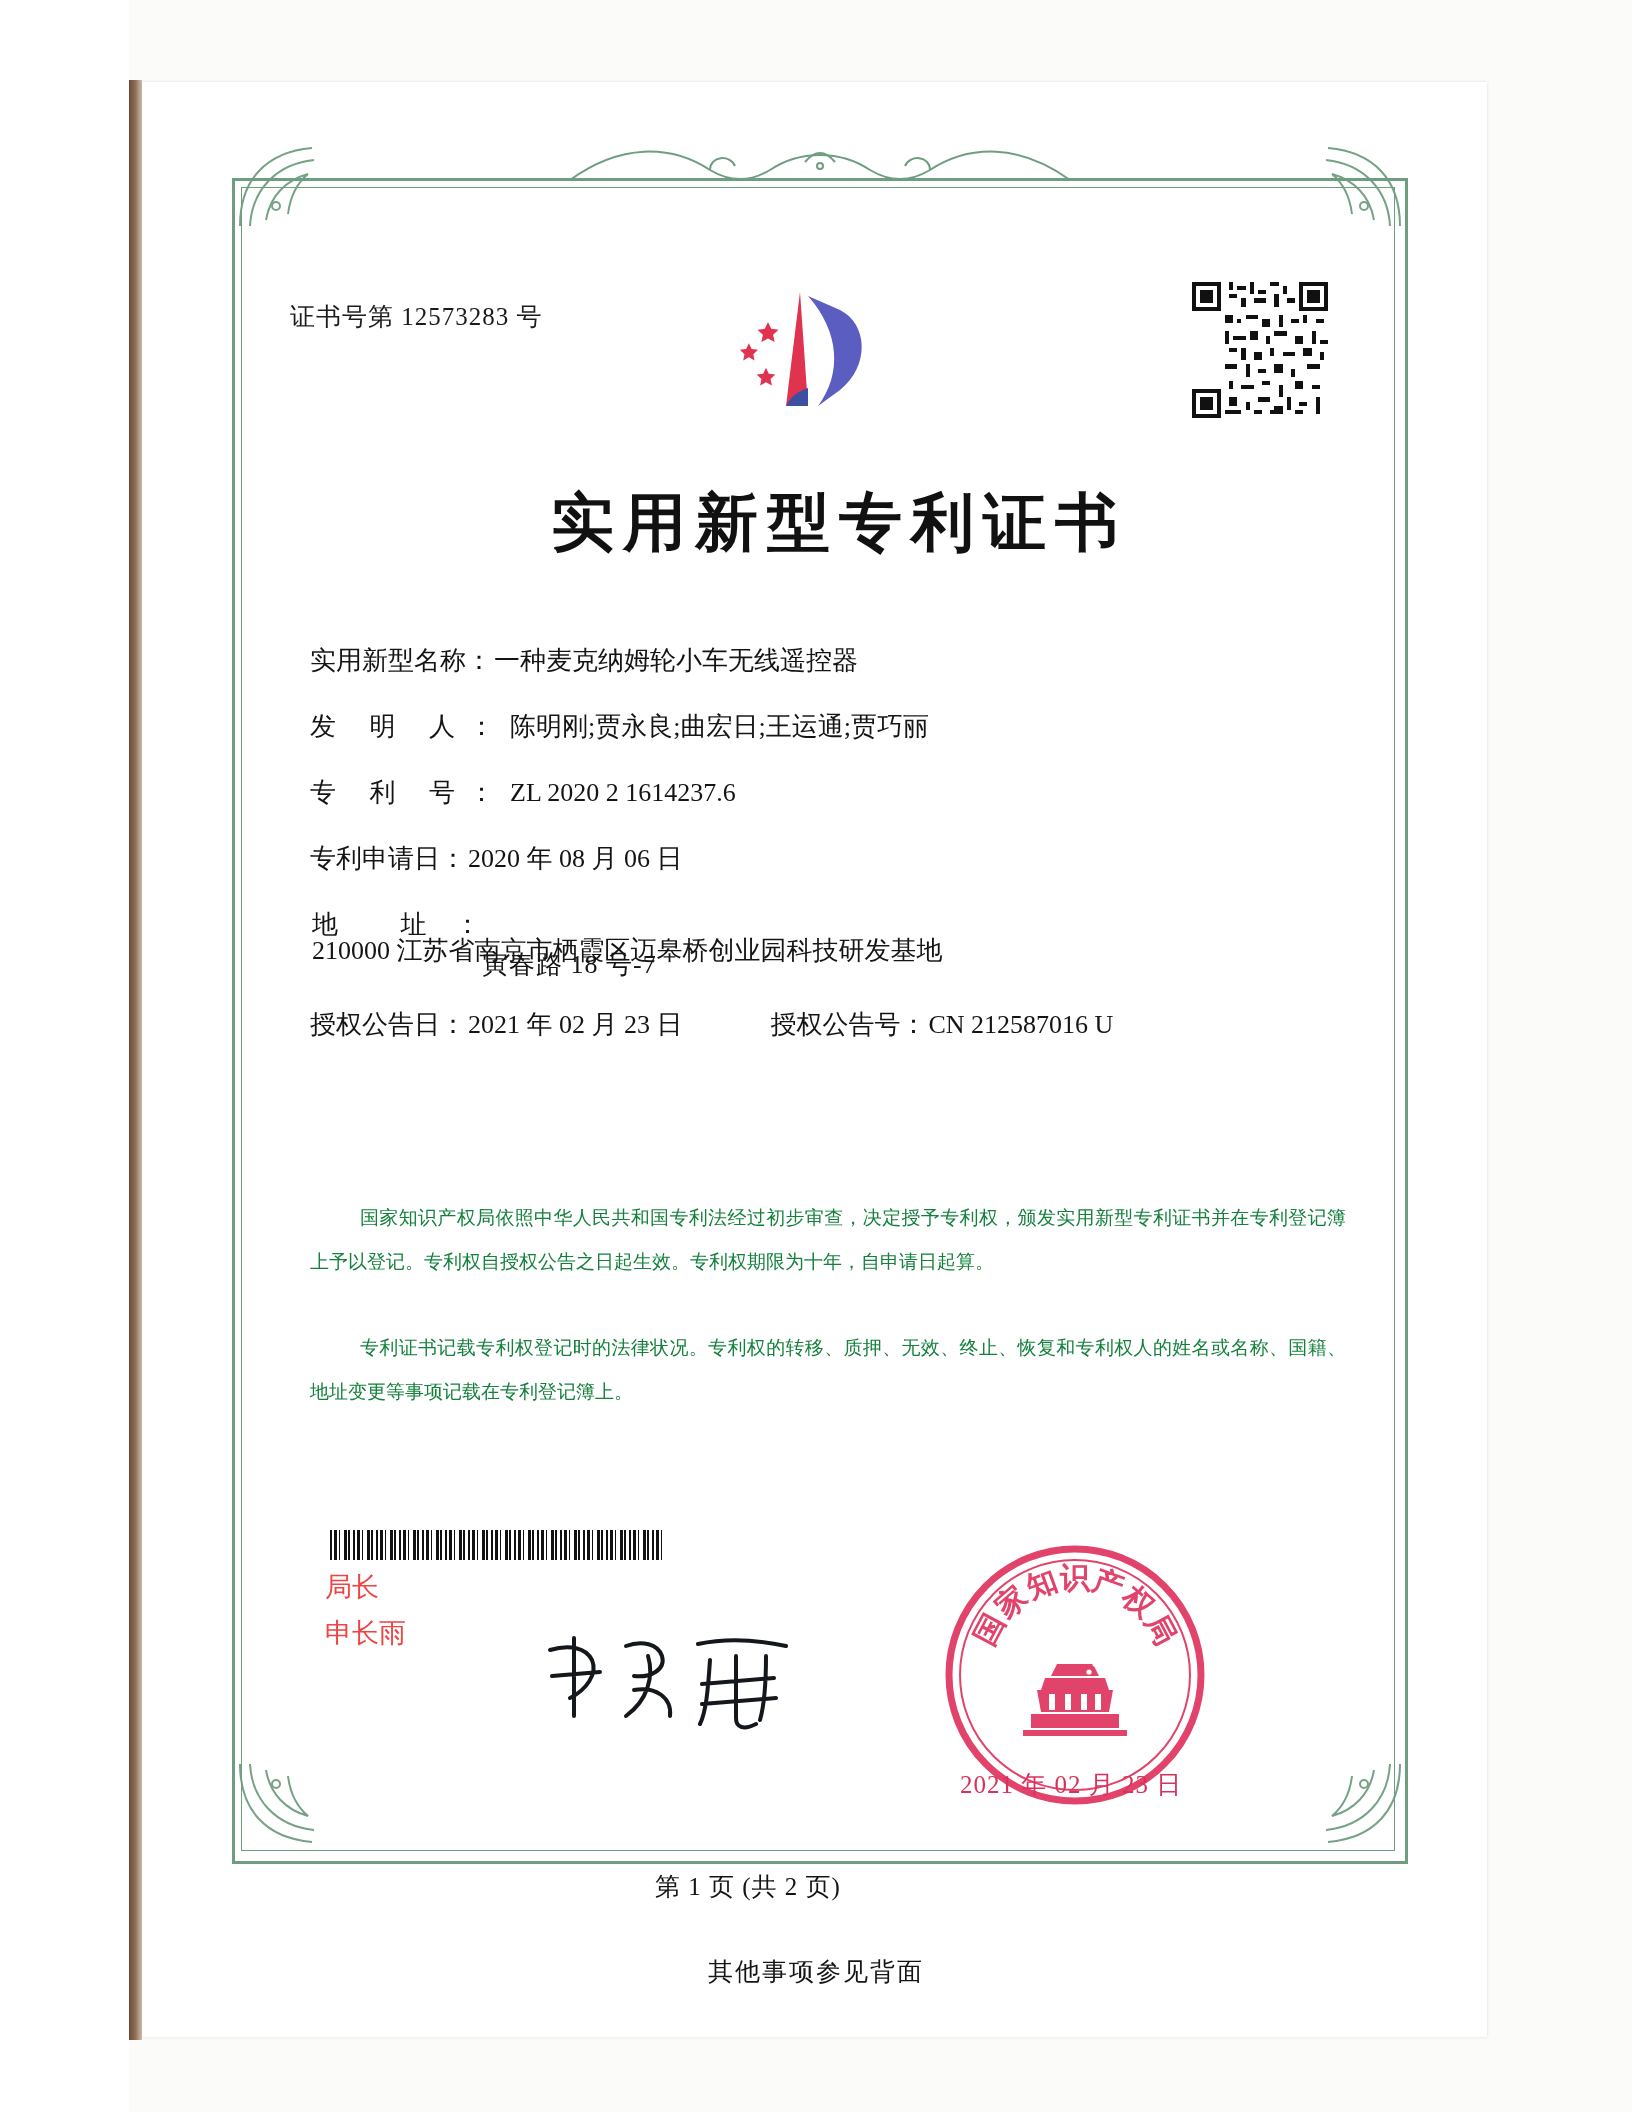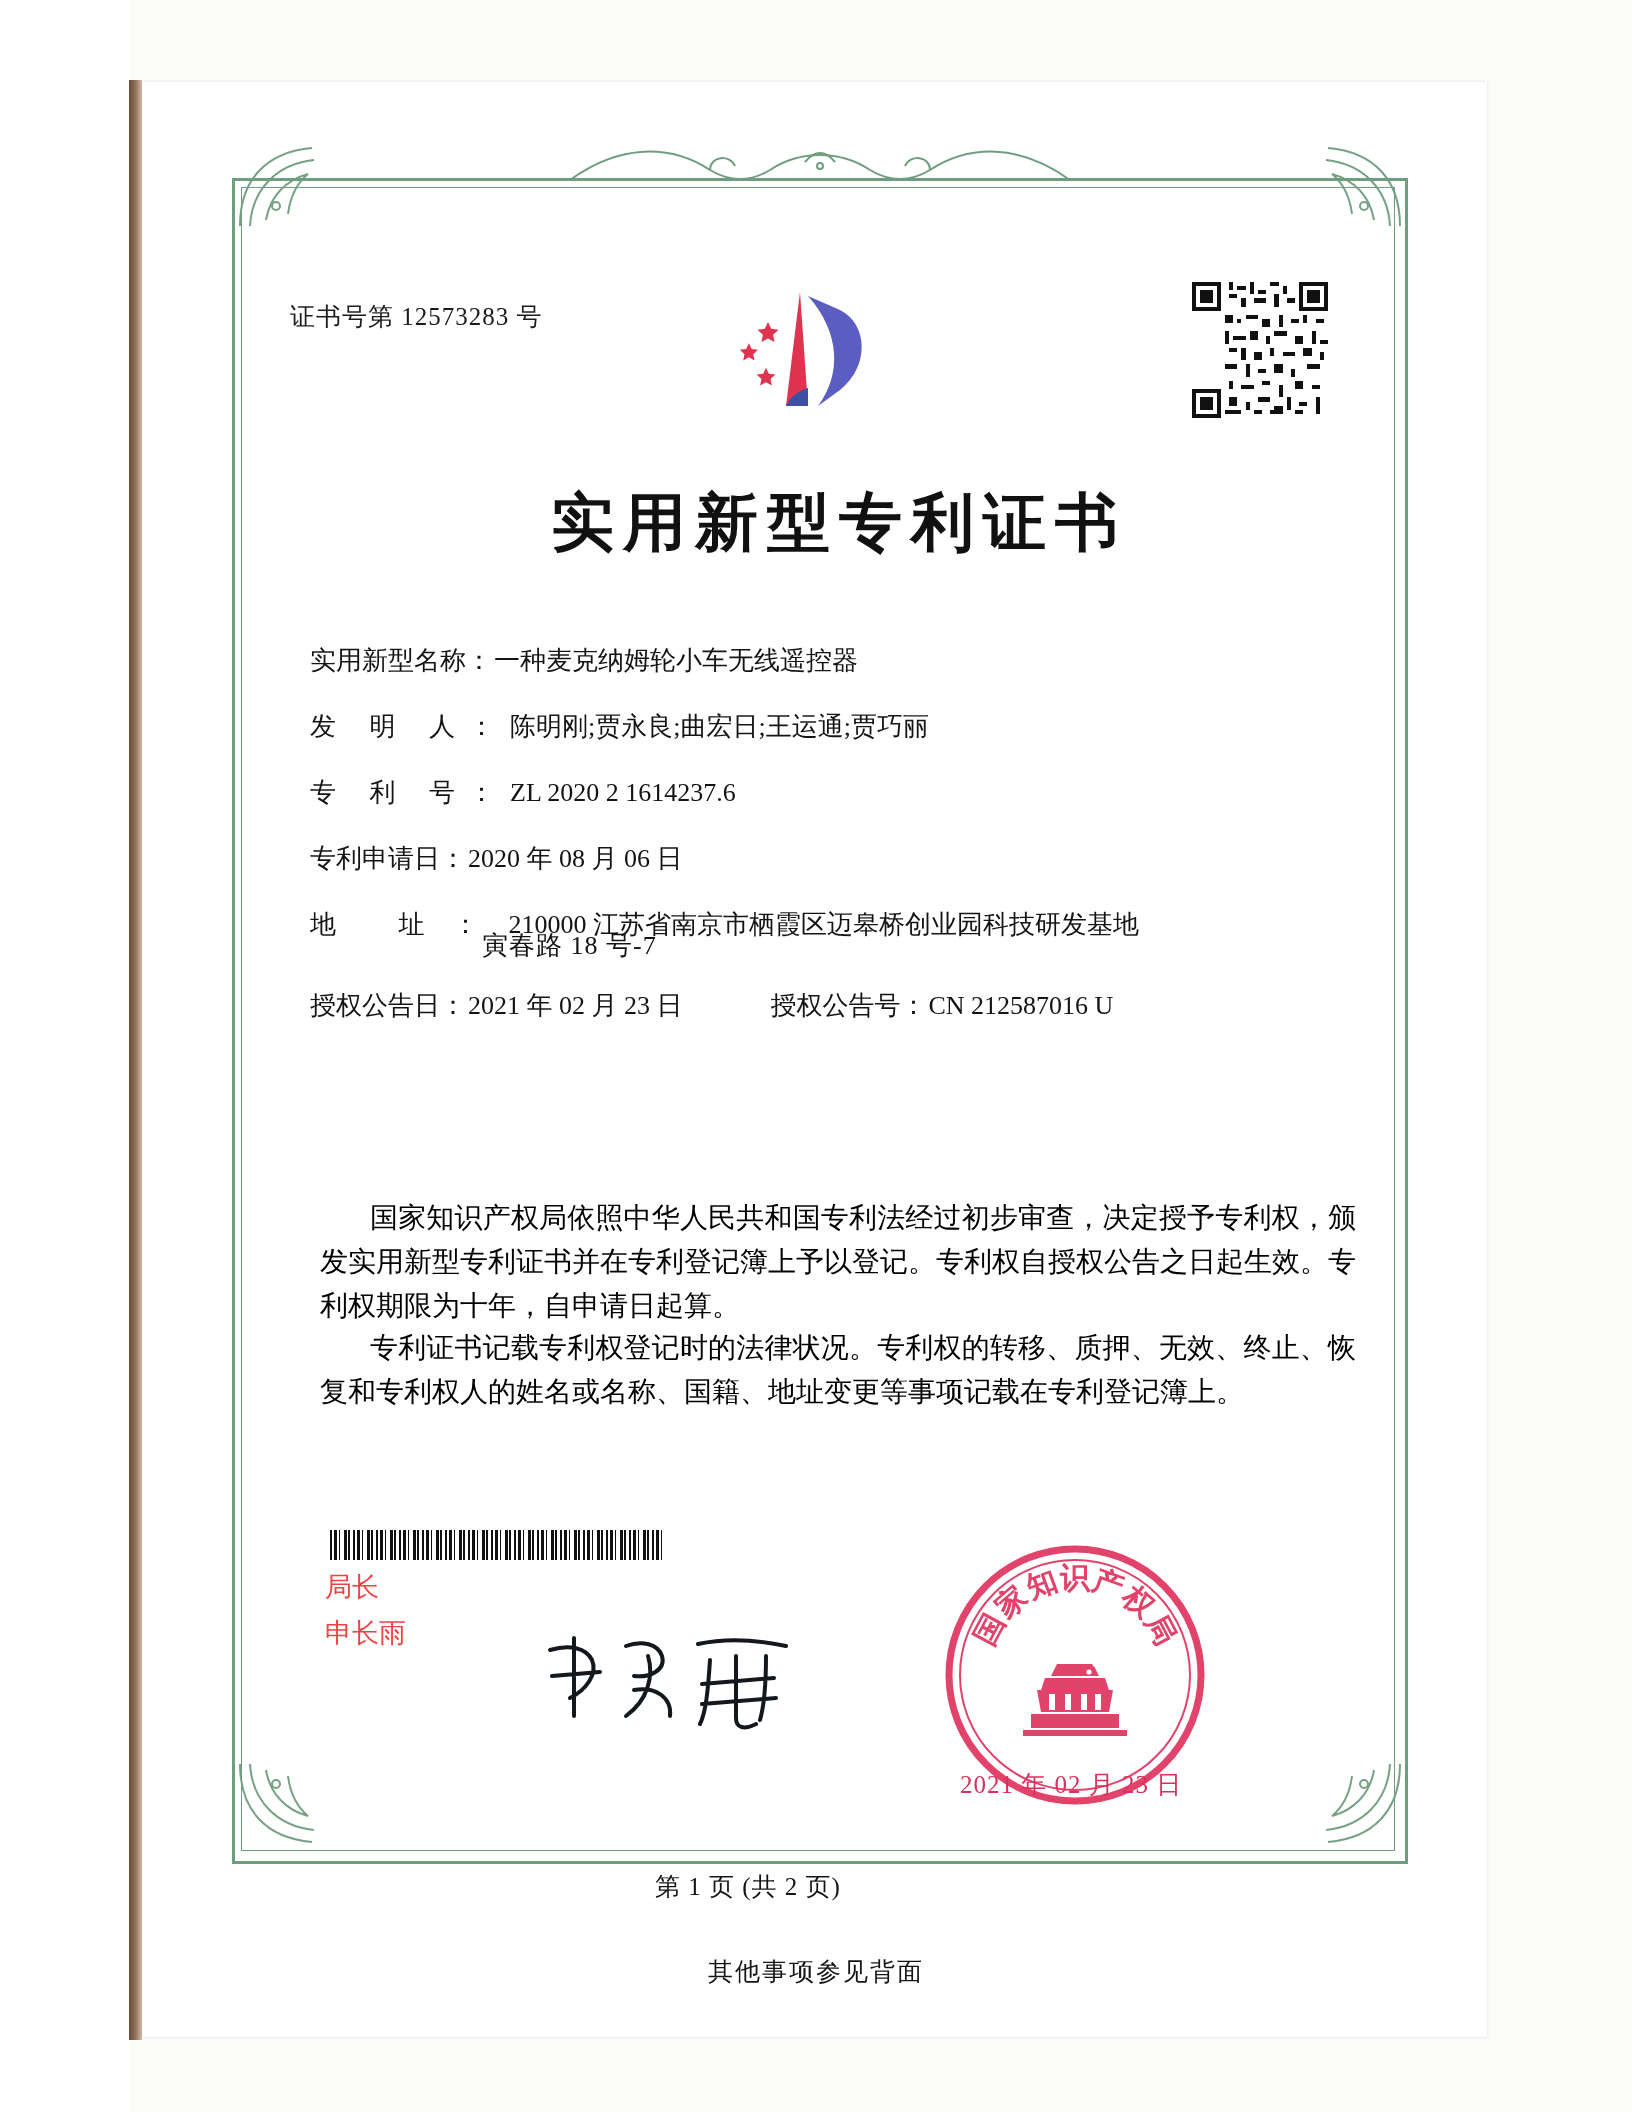--- a/index.html
+++ b/index.html
@@ -148,25 +148,25 @@
     display: flex;
     align-items: baseline;
     margin-bottom: 36px;
     white-space: nowrap;
   }
   .dual-gap { width: 88px; display: inline-block; }
 
   
   .para {
     position: absolute;
-    left: 320px;
+    left: 310px;
     width: 1036px;
-    font-size: 28px;
+    font-size: 19px;
     line-height: 44px;
-    color: #000000;
+    color: #15803d;
     text-indent: 50px;
     text-align: justify;
   }
   .para.p1 { top: 1196px; }
   .para.p2 { top: 1326px; }
 
   
   .barcode {
     position: absolute;
     left: 330px; top: 1530px;
@@ -393,21 +393,21 @@
     <span class="field-value">陈明刚;贾永良;曲宏日;王运通;贾巧丽</span>
   </div>
   <div class="field-row">
     <span class="field-label sp1">专 利 号：</span>
     <span class="field-value">ZL 2020 2 1614237.6</span>
   </div>
   <div class="field-row">
     <span class="field-label">专利申请日：</span>
     <span class="field-value">2020 年 08 月 06 日</span>
   </div>
-  <div class="field-row" style="margin-bottom:21px;">
+  <div class="field-row" style="margin-bottom:14px;flex-direction:column;">
     <span class="field-label sp2">地 址：</span>
     <span class="field-value">210000 江苏省南京市栖霞区迈皋桥创业园科技研发基地</span>
   </div>
   <div class="addr-second">寅春路 18 号-7</div>
   <div class="dual-row">
     <span class="field-label">授权公告日：</span>
     <span class="field-value">2021 年 02 月 23 日</span>
     <span class="dual-gap"></span>
     <span class="field-label">授权公告号：</span>
     <span class="field-value">CN 212587016 U</span>

